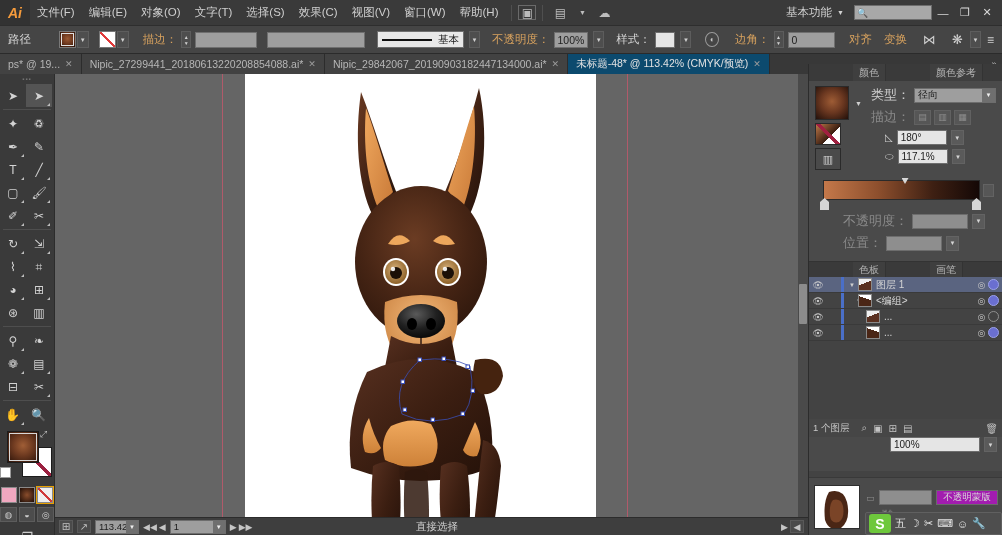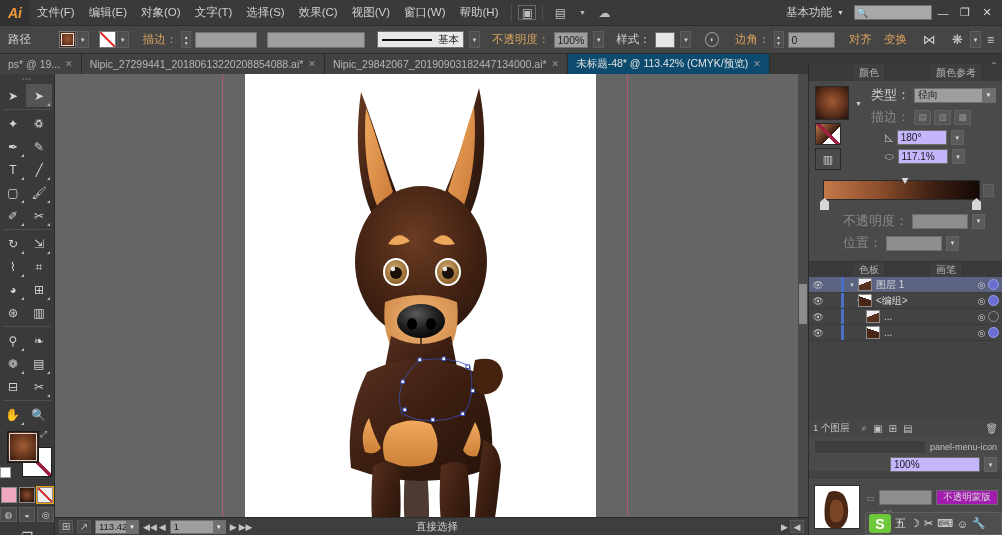--- a/index.html
+++ b/index.html
@@ -285,21 +285,21 @@
     background: #6f6f6f; color: #f0f0f0; font-size: 6px;
     display: flex; align-items: center; justify-content: center;
   }
   .minibtns { display: flex; gap: 3px; }
   .minibtn {
     width: 17px; height: 15px; background: #565656; border: 1px solid #616161;
     display: flex; align-items: center; justify-content: center;
     font-size: 9px; color: #8e8e8e;
   }
   .numfield {
-    width: 50px; height: 15px; background: #c4b5fd; border: 1px solid #6d6d6d;
+    width: 50px; height: 15px; background: #e5e5e5; border: 1px solid #6d6d6d;
     font-size: 10px; color: #1a1a1a; display: flex; align-items: center;
     padding-left: 3px;
   }
   .ddbtn {
     width: 13px; height: 15px; background: #5a5a5a; border: 1px solid #636363;
     display: flex; align-items: center; justify-content: center;
     font-size: 6px; color: #d4d4d4;
   }
   .grad-slider-wrap { margin: 6px 2px 2px 2px; position: relative; height: 34px; }
   .grad-bar {
@@ -895,24 +895,20 @@
     <div class="layers-footer">
       <span>1 个图层</span>
       <span class="lf-ico" style="margin-left:6px">⌕</span>
       <span class="lf-ico">▣</span>
       <span class="lf-ico">⊞</span>
       <span class="lf-ico">▤</span>
       <span class="lf-ico" style="margin-left:auto">🗑</span>
     </div>
 
     <div class="bottom-panel">
-      <div class="bp-row">
-        <span style="flex:1;height:14px;background:#3e3e3e;border:1px solid #4c4c4c"></span>
-        <span style="color:#c0c0c0;font-size:9px">panel-menu-icon</span>
-      </div>
       <div class="bp-row" style="padding-top:0">
         <span style="width:24px"></span>
         <span class="numfield" style="width:90px;margin-left:auto">100%</span>
         <span class="ddbtn">▼</span>
       </div>
     </div>
 
     <div class="artwork-panel">
       <div class="art-thumb">
         <svg viewBox="0 0 46 44" width="46" height="44">

